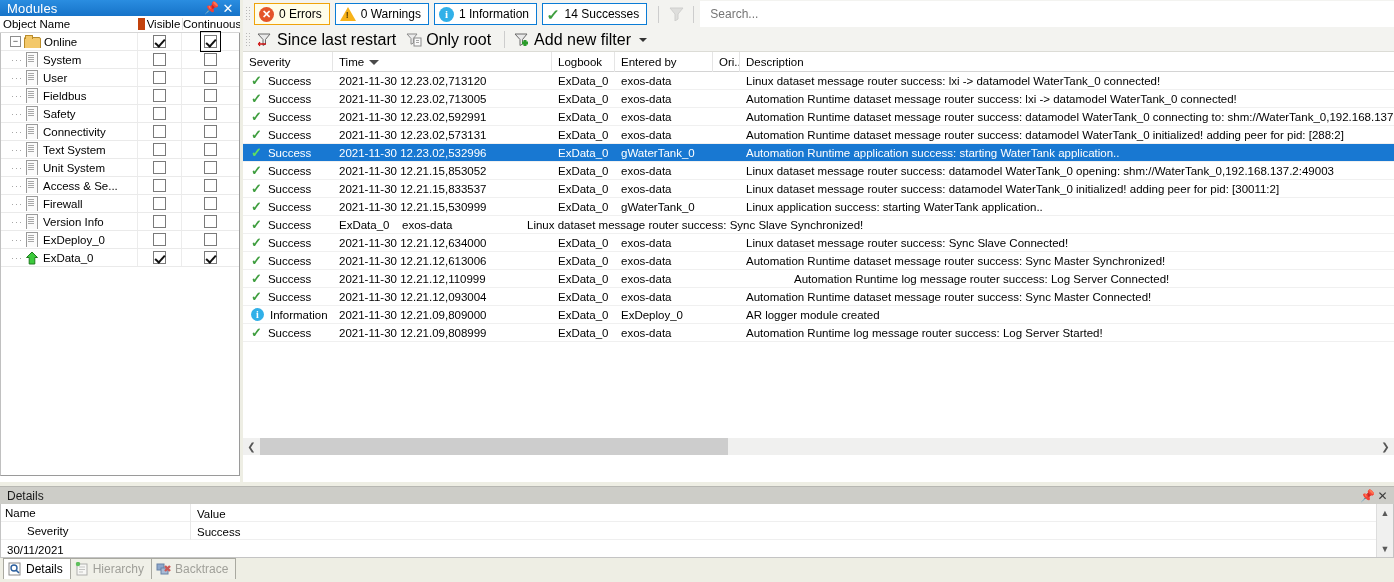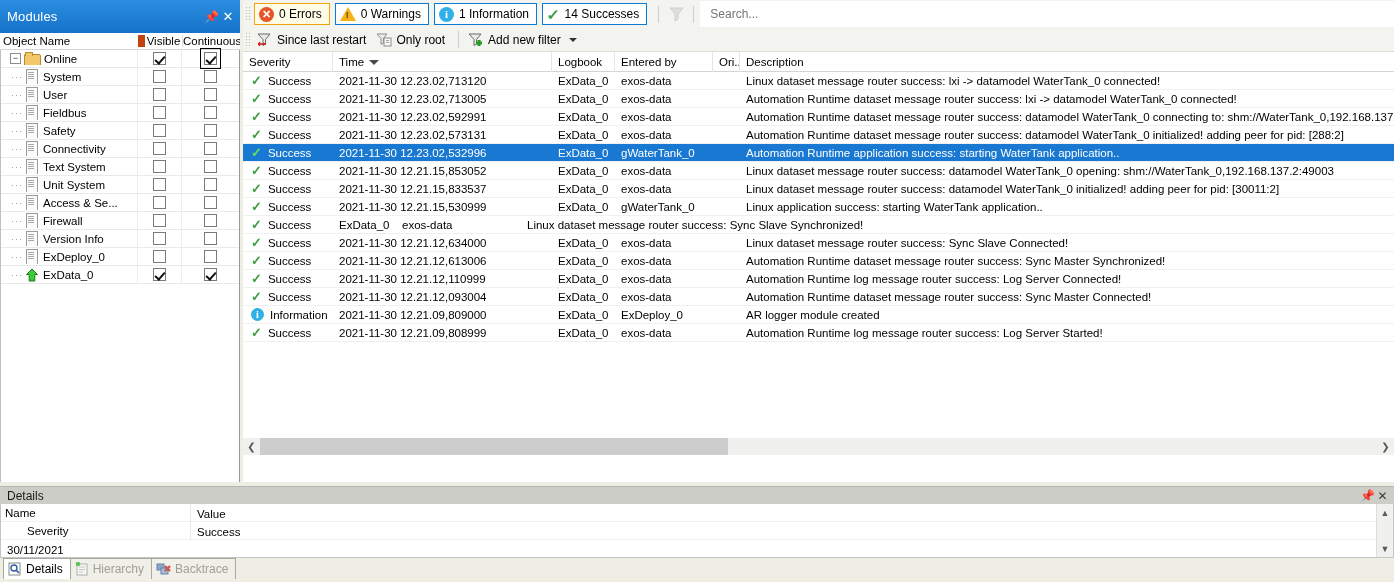--- a/index.html
+++ b/index.html
@@ -16,21 +16,21 @@
 
   
   #root { position: relative; width: 1394px; height: 582px; }
 
   
   #modules-panel {
     position: absolute; left: 0; top: 0; width: 240px; height: 482px;
     background: #fff;
   }
   .panel-titlebar {
-    height: 33px; background: #1c7fd6;
+    height: 16px; background: #1c7fd6;
     background: linear-gradient(to bottom,#2a8de0 0%, #1673c8 100%);
     color: #fff; display: flex; align-items: center;
     padding: 0 4px 0 7px; font-size: 13px;
   }
   .panel-titlebar .title { flex: 1; letter-spacing: .2px; }
   .tb-icon {
     width: 16px; height: 18px; display: inline-flex;
     align-items: center; justify-content: center;
     color: #fff; font-size: 13px; line-height: 1;
   }
@@ -112,21 +112,21 @@
   .ic-info{width:15px;height:15px;border-radius:50%;background:#31b0e8;color:#fff;display:inline-flex;align-items:center;justify-content:center;font-size:11px;font-weight:bold;font-family:"Liberation Serif",serif;line-height:1;}
   .ic-ok{color:#3f9e3f;font-size:15px;font-weight:bold;line-height:1;display:inline-block;transform:scaleX(1.1);}
 
   .tb-sep{width:1px;height:17px;background:#cdcdcd;margin:0 6px;}
   .filter-disabled{display:inline-flex;align-items:center;justify-content:center;width:22px;height:20px;opacity:.35;}
 
   .searchbox{flex:1;height:26px;background:#fff;border:none;display:flex;align-items:center;padding-left:8px;color:#8d8d8d;font-size:12px;}
   .searchbox input{border:none;outline:none;width:100%;font-family:"Liberation Sans",sans-serif;font-size:12px;color:#333;background:transparent;}
 
   .toolbar-row2{display:flex;align-items:center;height:24px;background:#f3f3f0;padding-left:2px;border-bottom:1px solid #dcdcd6;}
-  .tbtn{display:flex;align-items:center;gap:4px;height:22px;padding:0 7px 0 3px;font-size:12px;white-space:nowrap;cursor:default;}
+  .tbtn{display:flex;align-items:center;gap:4px;height:22px;padding:0 7px 0 3px;font-size:16px;white-space:nowrap;cursor:default;}
   .funnel{position:relative;width:16px;height:15px;display:inline-block;}
   .caret-dn{width:0;height:0;border-left:4px solid transparent;border-right:4px solid transparent;border-top:4px solid #333;margin-left:4px;}
 
   
   .grid-header{display:flex;height:20px;background:#fff;border-bottom:1px solid #d4d4d4;font-size:11.5px;align-items:center;}
   .grid-header .gh{padding-left:6px;border-right:1px solid #e5e5e5;height:20px;line-height:20px;overflow:hidden;white-space:nowrap;}
   .sort-caret{display:inline-block;width:0;height:0;border-left:5px solid transparent;border-right:5px solid transparent;border-top:5px solid #4a4a4a;margin-left:5px;vertical-align:middle;}
 
   .grid-body{height:383px;overflow:hidden;background:#fff;position:relative;}
   .grow{display:flex;height:18px;align-items:center;font-size:11.5px;border-bottom:1px solid #f0f0f0;white-space:nowrap;}
@@ -579,21 +579,21 @@
           </div>
           <div class="grow">
             <div class="gc sevcell" style="width: 90px;">
               <span class="sev-ok">✓</span>
               <span>Success</span>
             </div>
             <div class="gc" style="width: 219px;">2021-11-30 12.21.12,110999</div>
             <div class="gc" style="width: 63px;">ExData_0</div>
             <div class="gc" style="width: 98px;">exos-data</div>
             <div class="gc" style="width: 27px;"></div>
-            <div class="gc desc" style="flex: 1 1 0%;">Automation Runtime log message router success: Log Server Connected!</div>
+            <div class="gc desc" style="flex: 1 1 0%; margin-left: 48px;">Automation Runtime log message router success: Log Server Connected!</div>
           </div>
           <div class="grow">
             <div class="gc sevcell" style="width: 90px;">
               <span class="sev-ok">✓</span>
               <span>Success</span>
             </div>
             <div class="gc" style="width: 219px;">2021-11-30 12.21.12,093004</div>
             <div class="gc" style="width: 63px;">ExData_0</div>
             <div class="gc" style="width: 98px;">exos-data</div>
             <div class="gc" style="width: 27px;"></div>

